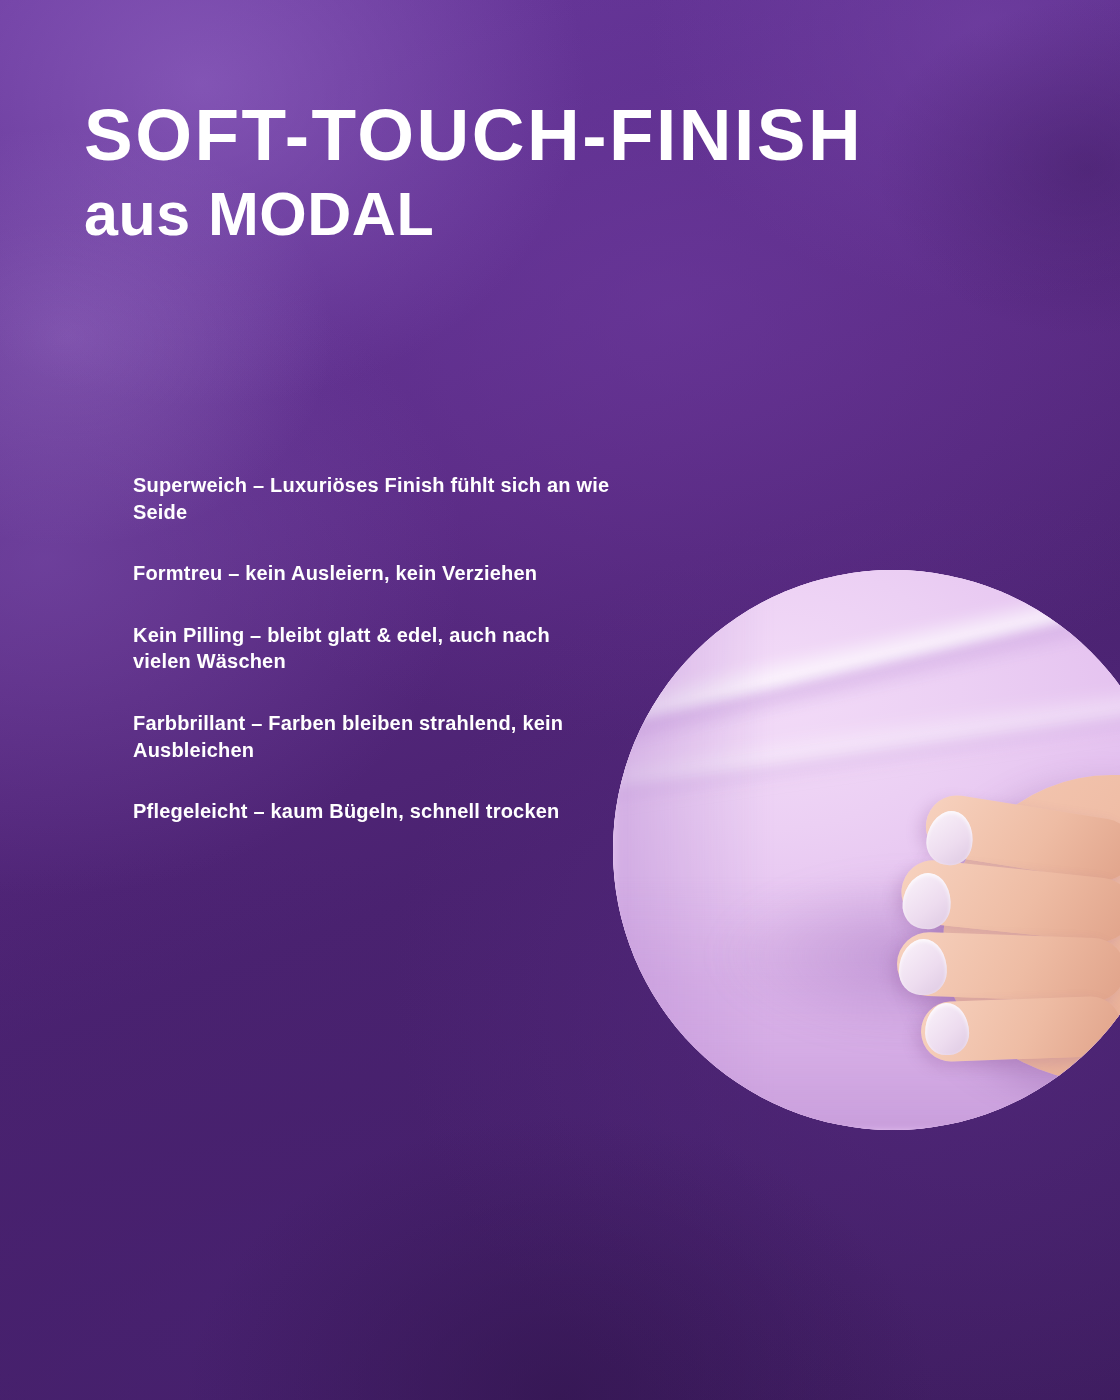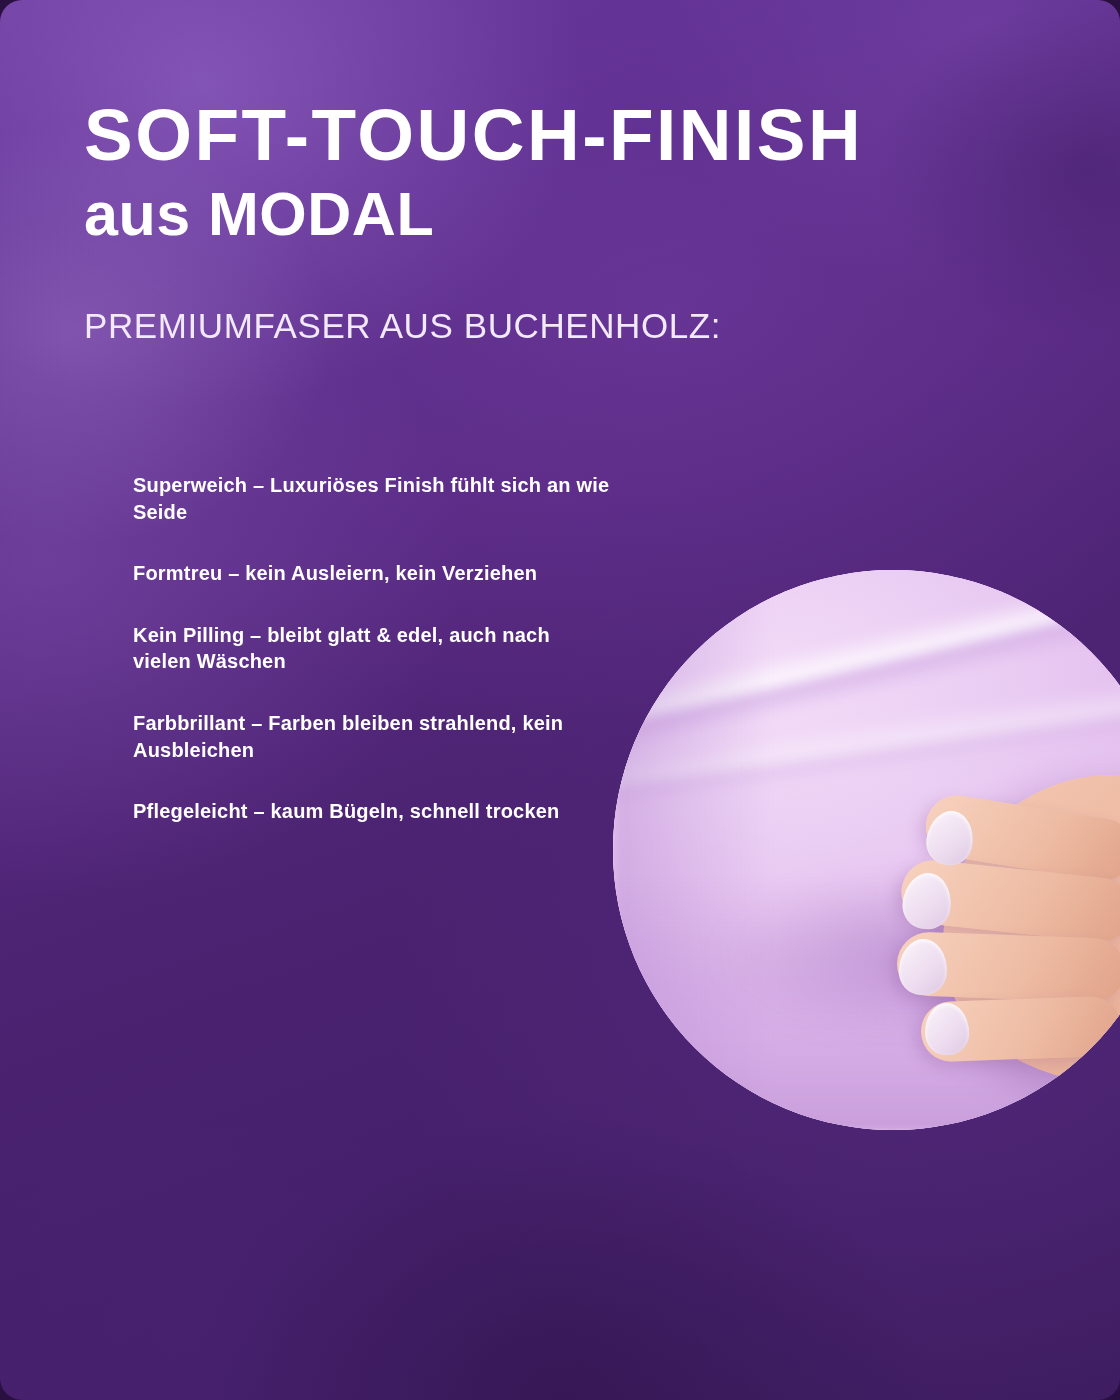--- a/index.html
+++ b/index.html
@@ -17,21 +17,20 @@
     height: 1400px;
     overflow: hidden;
     background:
       radial-gradient(ellipse 620px 520px at 18% 6%, rgba(155,110,205,0.55) 0%, rgba(155,110,205,0) 62%),
       radial-gradient(ellipse 520px 420px at 88% 2%, rgba(120,70,170,0.55) 0%, rgba(120,70,170,0) 65%),
       radial-gradient(ellipse 700px 560px at 4% 40%, rgba(140,95,190,0.40) 0%, rgba(140,95,190,0) 60%),
       radial-gradient(ellipse 900px 620px at 60% 22%, rgba(115,62,165,0.50) 0%, rgba(115,62,165,0) 70%),
       radial-gradient(ellipse 800px 700px at 85% 70%, rgba(90,45,135,0.55) 0%, rgba(90,45,135,0) 70%),
       radial-gradient(ellipse 900px 700px at 20% 95%, rgba(72,33,112,0.75) 0%, rgba(72,33,112,0) 70%),
       linear-gradient(160deg, #6b3a9e 0%, #5d2f8e 18%, #56287f 38%, #4a2270 58%, #45206a 76%, #3d1c5e 100%);
-    border-radius: 22px;
   }
 
   .poster::after {
     content: "";
     position: absolute;
     inset: 0;
     background:
       radial-gradient(ellipse 380px 300px at 6% 24%, rgba(185,145,225,0.30) 0%, rgba(185,145,225,0) 70%),
       radial-gradient(ellipse 300px 240px at 97% 12%, rgba(60,25,95,0.45) 0%, rgba(60,25,95,0) 70%),
       radial-gradient(ellipse 500px 380px at 50% 100%, rgba(48,20,76,0.65) 0%, rgba(48,20,76,0) 75%);
@@ -217,21 +216,20 @@
 
 <div class="poster">
   <div class="content">
 
     <div class="headline">
       <h1 class="headline-main">SOFT-TOUCH-FINISH</h1>
       <h2 class="headline-sub">aus MODAL</h2>
     </div>
 
     <div class="subheadline">
-      <div>PREMIUMFASER AUS BUCHENHOLZ:</div>
     </div>
 
     <ul class="bullets">
       <li>Superweich – Luxuriöses Finish fühlt sich an wie Seide</li>
       <li>Formtreu – kein Ausleiern, kein Verziehen</li>
       <li>Kein Pilling – bleibt glatt &amp; edel, auch nach vielen Wäschen</li>
       <li>Farbbrillant – Farben bleiben strahlend, kein Ausbleichen</li>
       <li>Pflegeleicht – kaum Bügeln, schnell trocken</li>
     </ul>
 

